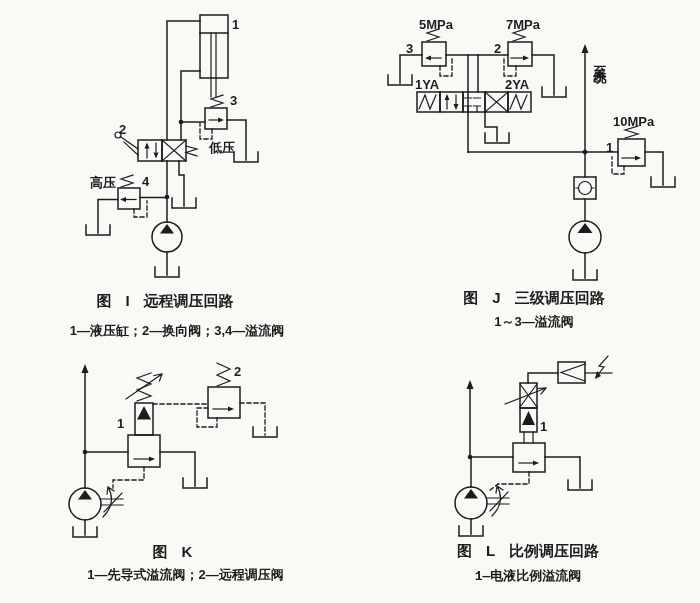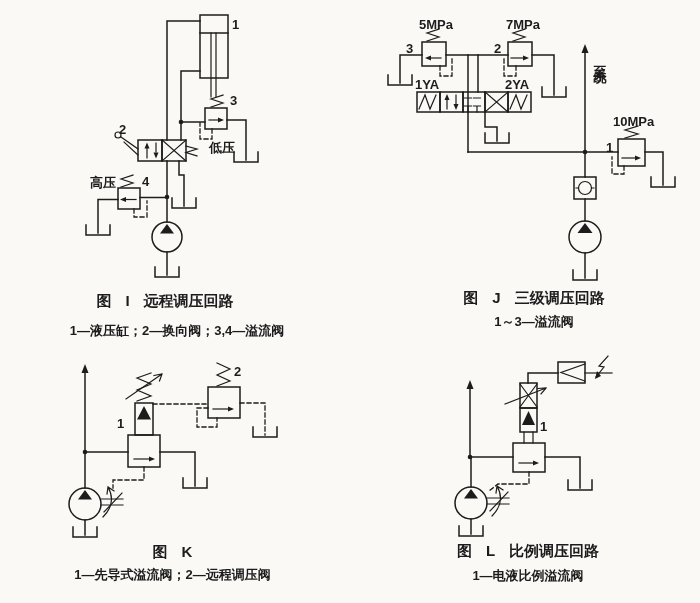--- a/index.html
+++ b/index.html
@@ -277,22 +277,22 @@
   <span>图</span>
       <span>J</span>
       <span>三级调压回路</span>
 </div>
 <div class="cap cap-sub" style="left:405px;top:313px;width:258px;">1～3—溢流阀</div>
 
 <div class="cap cap-title" style="left:45px;top:543px;width:255px;">
   <span>图</span>
       <span>K</span>
 </div>
-<div class="cap cap-sub" style="left:25px;top:566px;width:295px;text-align:center;">1—先导式溢流阀；2—远程调压阀</div>
+<div class="cap cap-sub" style="left:38px;top:566px;width:295px;text-align:center;">1—先导式溢流阀；2—远程调压阀</div>
 
 <div class="cap cap-title" style="left:400px;top:542px;width:256px;">
   <span>图</span>
       <span>L</span>
       <span>比例调压回路</span>
 </div>
-<div class="cap cap-sub" style="left:400px;top:567px;width:256px;">1—电液比例溢流阀</div>
+<div class="cap cap-sub" style="left:400px;top:567px;width:256px;font-family:Liberation Mono, monospace;">1—电液比例溢流阀</div>
 
 </div>
 
 </body></html>

